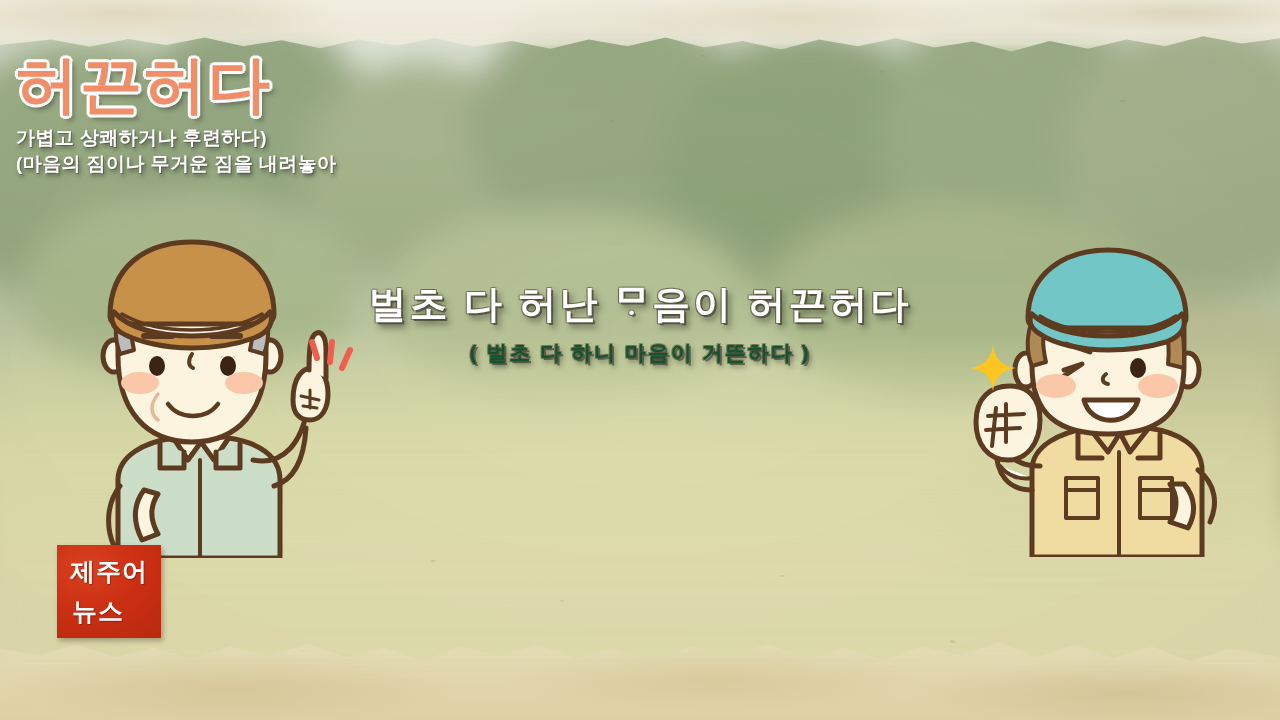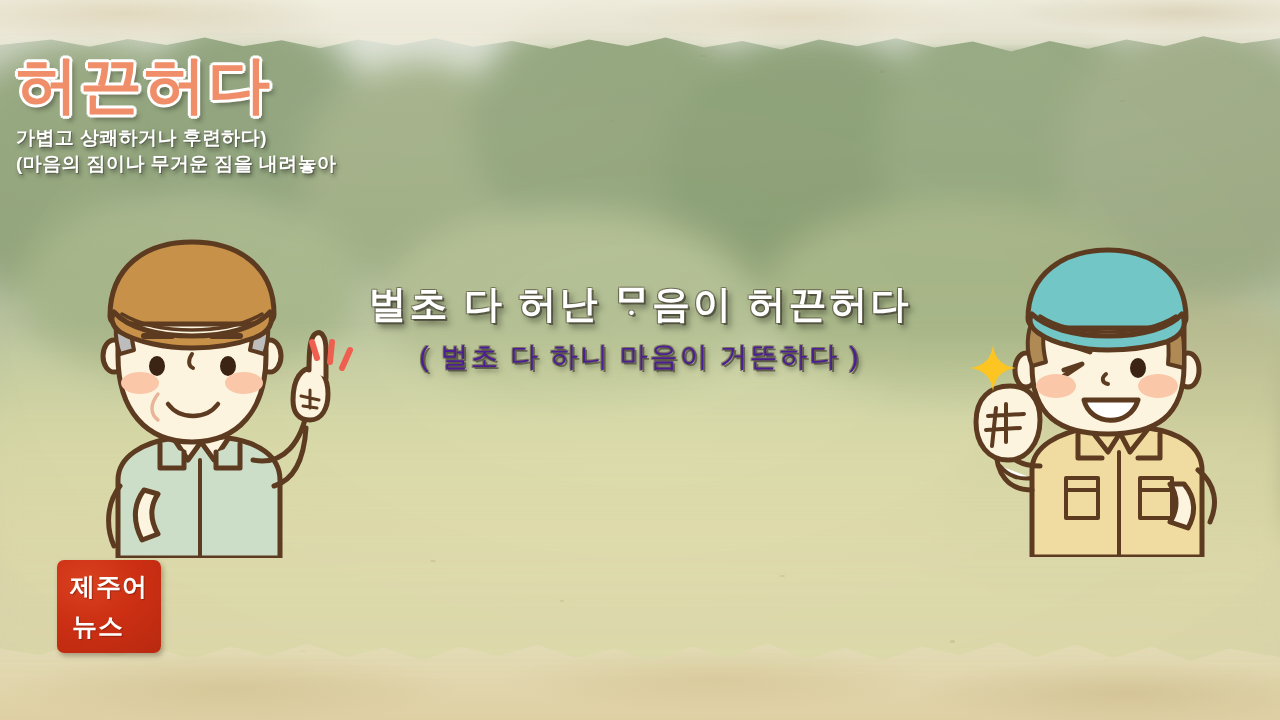--- a/index.html
+++ b/index.html
@@ -132,37 +132,37 @@
     letter-spacing: 3px;
     line-height: 1.2;
     text-shadow:
       -1px -1px 0 rgba(90,85,65,0.55), 1px -1px 0 rgba(90,85,65,0.5),
       -1px 1px 0 rgba(75,72,55,0.6), 2px 2px 0 rgba(70,68,52,0.75),
       4px 5px 6px rgba(45,48,35,0.62);
   }
 
   .ex-std {
     margin-top: 12px;
-    font-size: 28px;
-    font-weight: normal;
-    color: #4c1d95;
+    font-size: 21px;
+    font-weight: bold;
+    color: #14532d;
     letter-spacing: 2px;
     line-height: 1.2;
     text-shadow:
       -1px -1px 0 rgba(90,85,65,0.5), 1px -1px 0 rgba(90,85,65,0.45),
       -1px 1px 0 rgba(75,72,55,0.55), 2px 2px 0 rgba(70,68,52,0.7),
       3px 4px 5px rgba(45,48,35,0.6);
   }
 
   
   .logo {
-    position:absolute; left:57px; top:560px;
+    position:absolute; left:57px; top:545px;
     width: 104px; height: 93px;
     background: radial-gradient(ellipse 110px 90px at 28% 24%, #d8411f 0%, #cc2f13 48%, #b92a10 100%);
-    border-radius: 7px;
+    border-radius: 0;
     box-shadow: 2px 3px 5px rgba(60,40,20,0.35);
     display:flex; flex-direction:column; align-items:center; justify-content:center;
   }
   .logo-line1, .logo-line2 {
     color:#fff; font-weight:bold; letter-spacing:1px;
     text-shadow: 1px 1px 1px rgba(100,20,5,0.5);
   }
   .logo-line1 { font-size: 25px; line-height: 1.05; }
   .logo-line2 { font-size: 25px; line-height: 1.1; margin-top: 14px; margin-right: 22px; }
 

